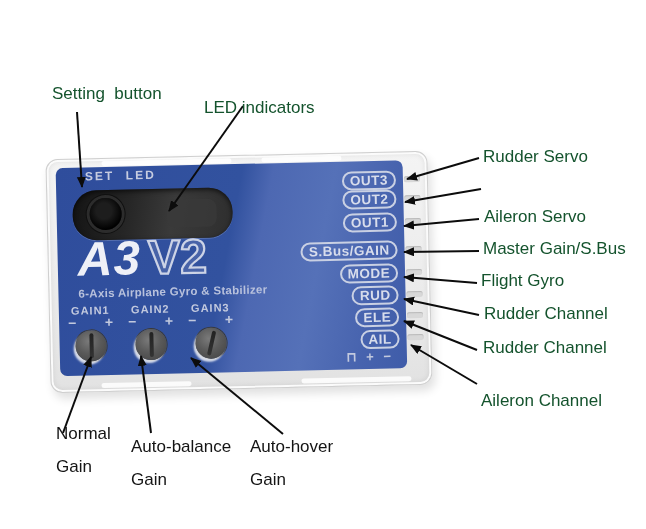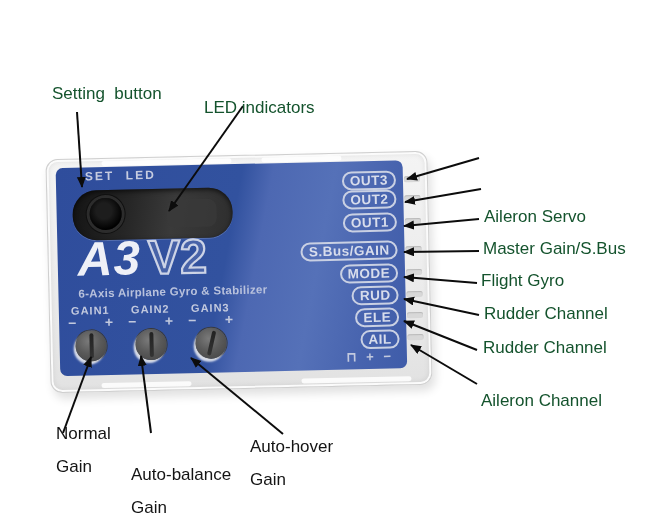--- a/index.html
+++ b/index.html
@@ -148,32 +148,33 @@
     <line x1="477" y1="350" x2="404" y2="321" stroke="#0c0c0c" stroke-width="2" marker-end="url(#ah)"></line>
     <line x1="477" y1="384" x2="411" y2="345" stroke="#0c0c0c" stroke-width="2" marker-end="url(#ah)"></line>
     <line x1="63" y1="433" x2="91" y2="357" stroke="#0c0c0c" stroke-width="2" marker-end="url(#ah)"></line>
     <line x1="151" y1="433" x2="141" y2="356" stroke="#0c0c0c" stroke-width="2" marker-end="url(#ah)"></line>
     <line x1="283" y1="434" x2="191" y2="358" stroke="#0c0c0c" stroke-width="2" marker-end="url(#ah)"></line>
   </svg>
 
   <div class="lbl" style="left:52px;top:84px;">Setting  button</div>
   <div class="lbl" style="left:204px;top:86px;margin-top:12px;">LED indicators</div>
 
+  <div class="lbl" style="left:483px;top:147px;">Rudder Servo</div>
   <div class="lbl" style="left:484px;top:207px;">Aileron Servo</div>
   <div class="lbl" style="left:483px;top:239px;">Master Gain/S.Bus</div>
   <div class="lbl" style="left:481px;top:271px;">Flight Gyro</div>
   <div class="lbl" style="left:484px;top:304px;">Rudder Channel</div>
   <div class="lbl" style="left:483px;top:338px;">Rudder Channel</div>
   <div class="lbl" style="left:481px;top:391px;">Aileron Channel</div>
 
   <div class="lbl2" style="left:56px;top:417px;">
     <div>Normal</div>
     <div>Gain</div>
   </div>
-  <div class="lbl2" style="left:131px;top:430px;margin-top:28px;">
+  <div class="lbl2" style="left:131px;top:430px;">
     <div>Auto-balance</div>
     <div>Gain</div>
   </div>
   <div class="lbl2" style="left:250px;top:430px;">
     <div>Auto-hover</div>
     <div>Gain</div>
   </div>
 
 </div>
 

